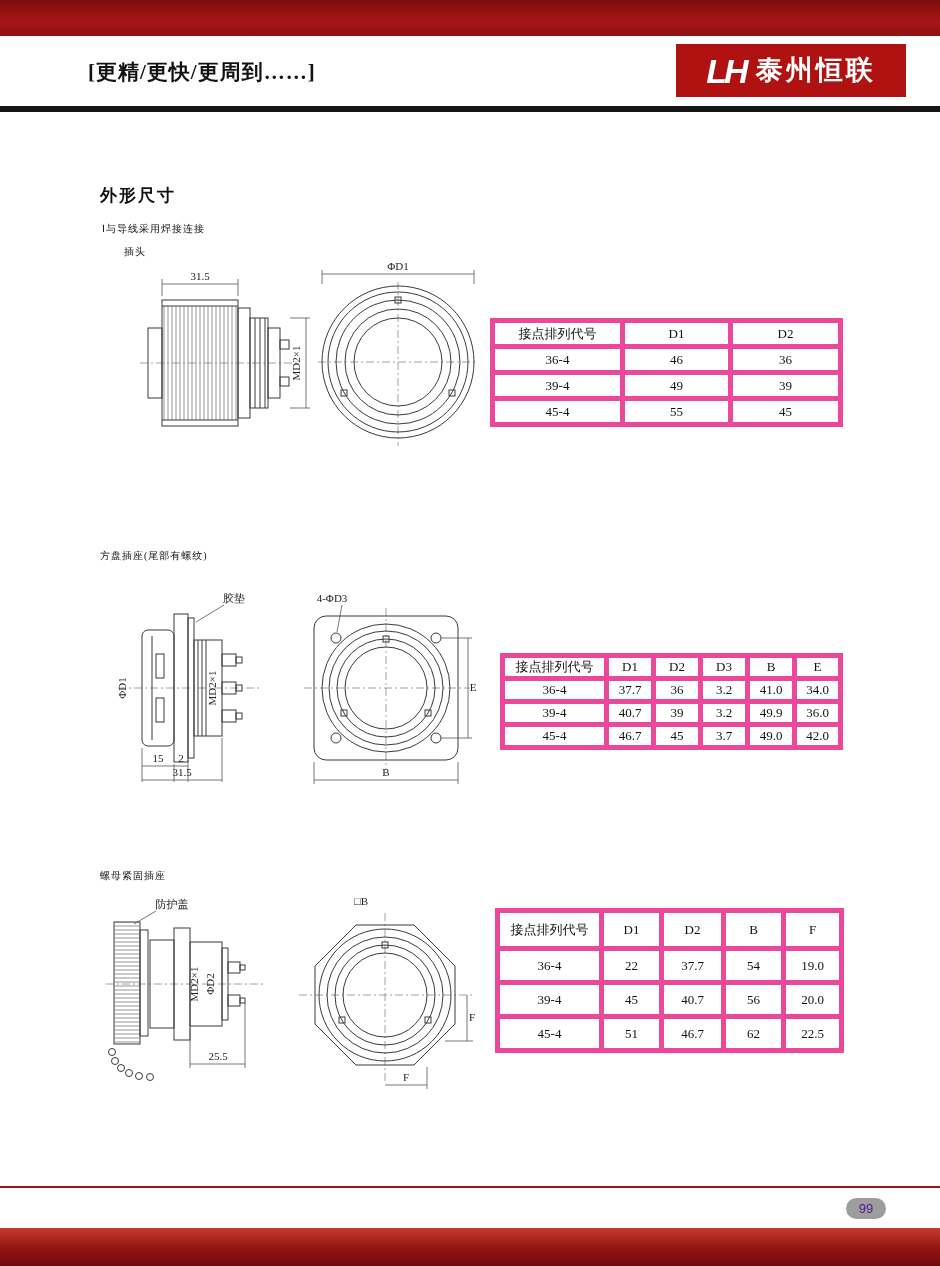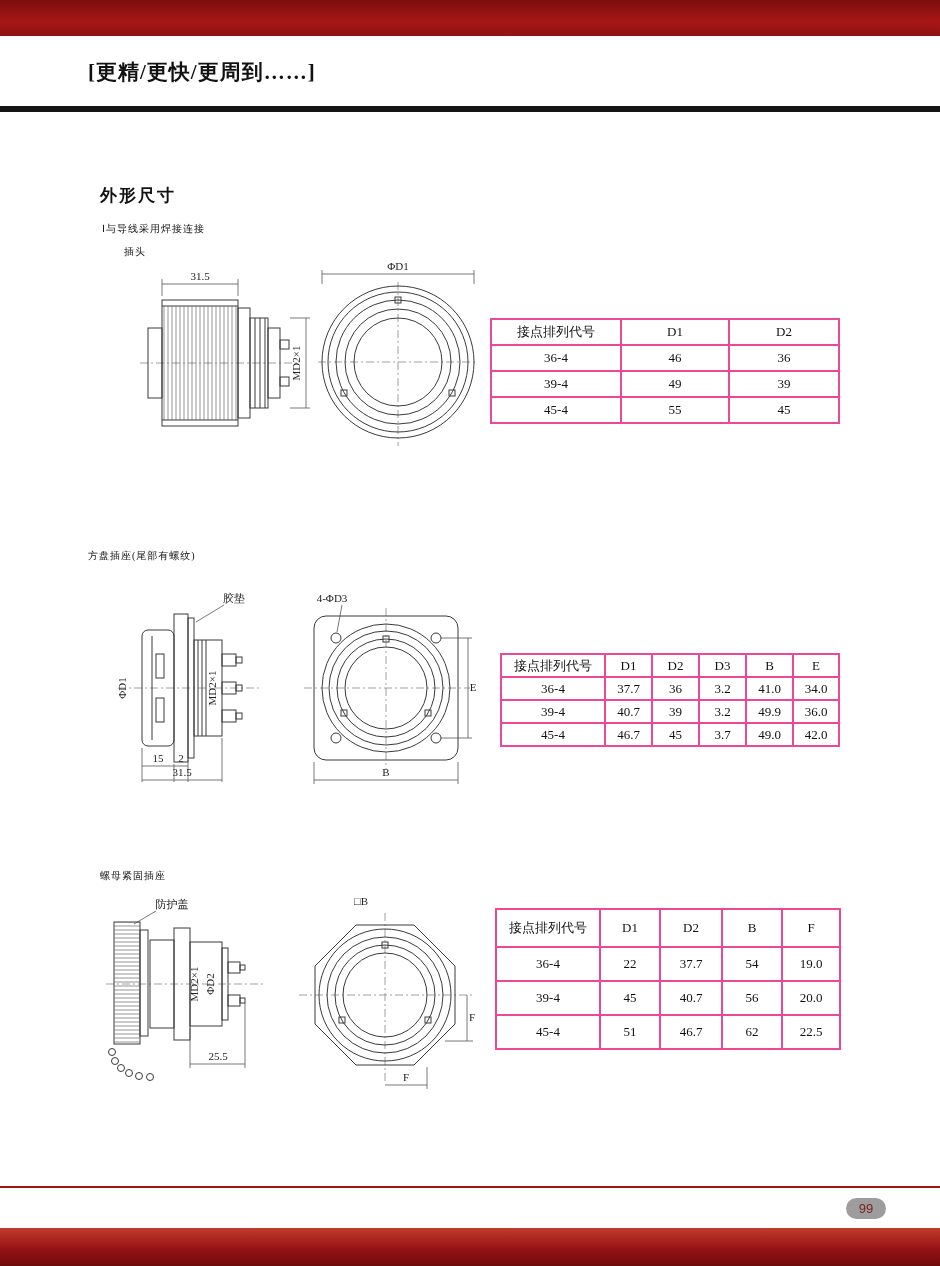--- a/index.html
+++ b/index.html
@@ -15,61 +15,65 @@
   .logo-mark{font-family:"Liberation Sans",sans-serif;font-weight:900;font-style:italic;
              font-size:34px;letter-spacing:-3px;line-height:1}
   .logo-name{font-size:27px;font-weight:bold;letter-spacing:3px;line-height:1}
   .header-rule{position:absolute;left:0;top:106px;width:940px;height:6px;background:#151515}
   
   .sec-title{position:absolute;left:100px;top:184px;font-family:"Liberation Sans",sans-serif;
              font-size:17px;font-weight:bold;letter-spacing:2px}
   .note{position:absolute;font-size:10px;letter-spacing:1px}
   .n1{left:102px;top:222px}
   .n1b{left:124px;top:245px}
-  .n2{left:88px;top:549px}
+  .n2{left:100px;top:549px}
   .n3{left:100px;top:869px}
   
   .dwg{position:absolute}
   .d1side{left:138px;top:266px}
   .d1front{left:318px;top:258px}
   .d2side{left:112px;top:590px}
   .d2front{left:298px;top:590px}
   .d3side{left:98px;top:896px}
   .d3front{left:295px;top:893px}
   svg text{font-family:"Liberation Serif",serif}
   
   .tbl{position:absolute;border-collapse:collapse;table-layout:fixed;font-size:13px;background:#fff}
-  .tbl th,.tbl td{border:2px solid #ec4899;text-align:center;vertical-align:middle;
+  .tbl th,.tbl td{border:5px solid #ec4899;text-align:center;vertical-align:middle;
                   font-weight:normal;padding:0}
   .t1{left:490px;top:318px;width:348px}
   .t1 th,.t1 td{height:26px}
   .t2{left:500px;top:653px;width:338px}
   .t2 th,.t2 td{height:23px}
   .t3{left:495px;top:908px;width:344px}
   .t3 th{height:38px}
   .t3 td{height:34px}
   
   .footer-rule{position:absolute;left:0;top:1186px;width:940px;height:2px;background:#a31313}
   .footer{position:absolute;left:18px;top:1200px;width:815px;display:flex;gap:24px;white-space:nowrap;
           font-size:13px;font-weight:bold;color:#8c1414}
   .page-badge{position:absolute;left:846px;top:1198px;width:40px;height:21px;border-radius:11px;
-              background:#9d9d9d;color:#7f1d1d;font-size:13px;text-align:center;line-height:21px;
+              background:#9d9d9d;color:#4c1d95;font-size:13px;text-align:center;line-height:21px;
               font-family:"Liberation Sans",sans-serif}
   .bottom-bar{position:absolute;left:0;top:1228px;width:940px;height:38px;
               background:linear-gradient(180deg,#c23b2b 0%,#941313 55%,#6f0b0b 100%)}
 </style>
 </head>
 <body>
 
 <div class="page">
 
   <div class="top-bar"></div>
 
   <div class="slogan">[更精/更快/更周到……]</div>
 
+  <div class="logo-box">
+    <span class="logo-mark">LH</span>
+    <span class="logo-name">泰州恒联</span>
+  </div>
 
   <div class="header-rule"></div>
 
   <div class="sec-title">外形尺寸</div>
   <div class="note n1">Ⅰ与导线采用焊接连接</div>
   <div class="note n1b">插头</div>
 
   <svg class="dwg d1side" width="178" height="186" viewBox="0 0 178 186">
     <defs>
       <pattern id="kn1" width="4" height="10" patternUnits="userSpaceOnUse">

